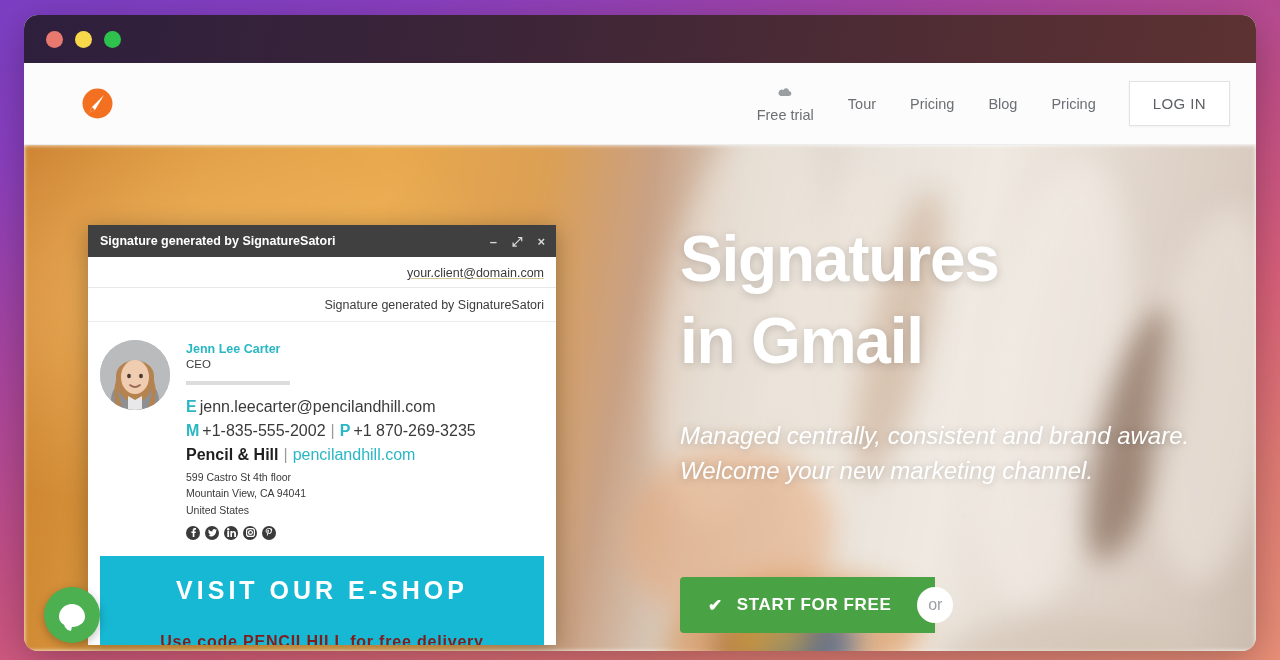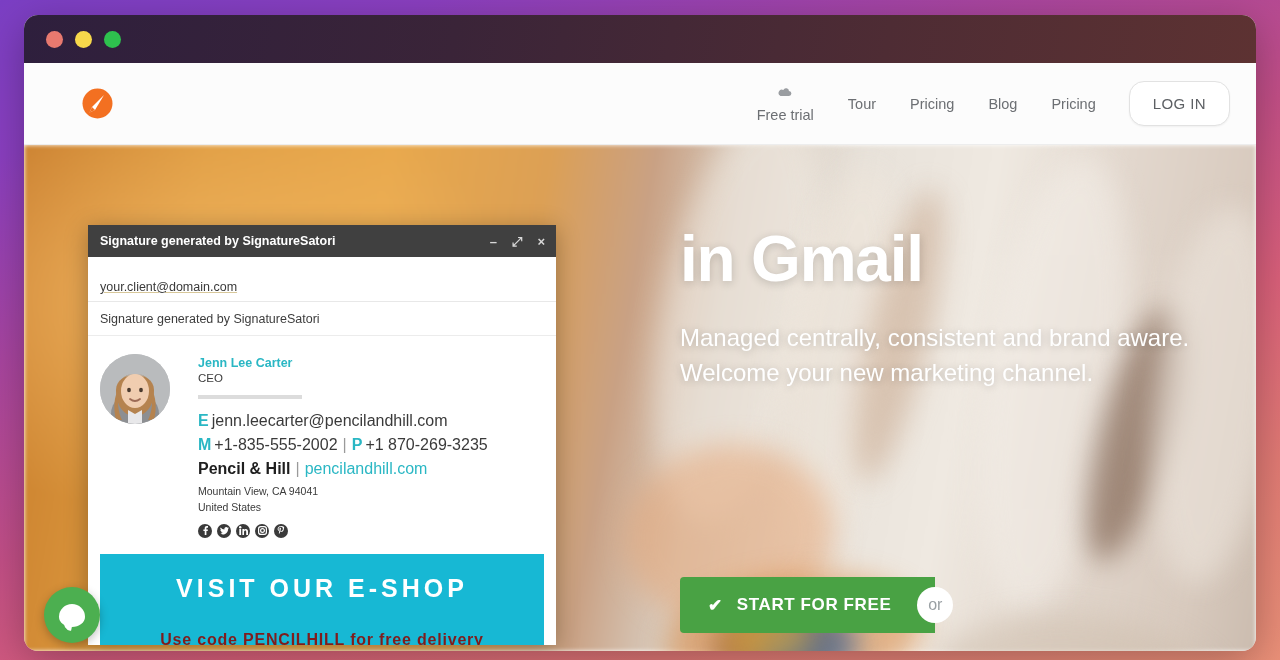--- a/index.html
+++ b/index.html
@@ -55,21 +55,21 @@
     font-size: 14.5px; color: #6c6f73;
     padding: 0 17px; text-decoration: none;
     display: flex; align-items: center; gap: 7px;
     white-space: nowrap;
     flex-direction: column;
   }
   .login-btn {
     margin-left: 16px;
     border: 1px solid #e2e2e2;
     background: #fff;
-    border-radius: 15px;
+    border-radius: 0;
     padding: 13px 23px;
     font-size: 15px; color: #5d6064;
     letter-spacing: .4px;
     box-shadow: 0 1px 2px rgba(0,0,0,.05);
     cursor: pointer;
   }
 
   
   .hero {
     flex: 1 1 auto; position: relative; overflow: hidden;
@@ -105,23 +105,24 @@
   .hero-content {
     position: absolute; left: 656px; top: 74px;
     width: 520px; color: #fff;
   }
   .hero-title {
     font-size: 64px; font-weight: 700; line-height: 1.28;
     letter-spacing: -1.2px;
     text-shadow: 0 2px 10px rgba(0,0,0,.18);
   }
   .hero-sub {
-    margin-top: 20px;
+    margin-top: 36px;
     font-size: 24px; font-weight: 400; line-height: 1.45;
     text-shadow: 0 1px 8px rgba(0,0,0,.22);
+    font-style: italic;
   }
   .hero-cta {
     position: absolute; left: 656px; top: 432px;
     display: flex; align-items: stretch;
     height: 56px;
   }
   .btn-free {
     background: #49a244; color: #fff;
     display: flex; align-items: center; gap: 14px;
     padding: 0 44px 0 28px;
@@ -161,29 +162,30 @@
   .compose-bar {
     height: 32px; flex: 0 0 32px;
     background: #404040; color: #fff;
     display: flex; align-items: center;
     padding: 0 11px 0 12px;
     font-size: 12.5px; font-weight: 700;
   }
   .compose-ctrls { margin-left: auto; display: flex; align-items: center; gap: 15px; color: #d8d8d8; font-size: 13px; }
   .compose-ctrls span { cursor: pointer; line-height: 1; }
   .field {
-    padding: 23px 12px 7px;
+    padding: 9px 12px 7px;
     font-size: 12.5px; color: #444;
     border-bottom: 1px solid #e8e8e8;
+    text-align: right;
   }
   .field.to { color: #3a3a3a; }
   .field.to u { text-decoration: underline; text-decoration-color: #d7c79a; }
   .field.subject { color: #3c3c3c; border-bottom: 1px solid #ececec; padding-top: 10px; padding-bottom: 9px;}
 
-  .sig { padding: 18px 12px 0 12px; display: flex; gap: 28px; }
+  .sig { padding: 18px 12px 0 12px; display: flex; gap: 16px; }
   .avatar {
     width: 70px; height: 70px; border-radius: 50%;
     flex: 0 0 70px; overflow: hidden; position: relative;
     background: #b9bbbd;
   }
   .avatar .face { position: absolute; inset: 0; }
   .sig-body { flex: 1 1 auto; padding-top: 2px; }
   .sig-name { color: #2ab7c4; font-size: 12.5px; font-weight: 700; }
   .sig-role { color: #3c3c3c; font-size: 11.5px; margin-top: 2px; }
   .sig-rule { width: 104px; height: 4px; background: #dcdcdc; margin: 11px 0 10px; }
@@ -297,20 +299,21 @@
       <div class="streak s7"></div>
         <div class="streak s8"></div>
         <div class="streak s9"></div>
       <div class="streak s10"></div>
         <div class="streak s11"></div>
         <div class="streak s12"></div>
     </div>
 
     <div class="hero-content">
       <h1 class="hero-title">
+        <div>Signatures</div>
         <div>in Gmail</div>
       </h1>
       <p class="hero-sub">Managed centrally, consistent and brand aware. Welcome your new marketing channel.</p>
     </div>
 
     <div class="hero-cta">
       <button class="btn-free">
         <span class="check">✔</span>
         <span>START FOR FREE</span>
       </button>
@@ -356,20 +359,21 @@
           <div class="sig-line">
             <span class="k">E</span><span>jenn.leecarter@pencilandhill.com</span>
           </div>
           <div class="sig-line">
             <span class="k">M</span><span>+1-835-555-2002</span><span class="sep">|</span><span class="k">P</span><span>+1 870-269-3235</span>
           </div>
           <div class="sig-line">
             <span class="co">Pencil &amp; Hill</span><span class="sep">|</span><span class="lnk">pencilandhill.com</span>
           </div>
           <div class="addr">
+            <div>599 Castro St 4th floor</div>
             <div>Mountain View, CA 94041</div>
             <div>United States</div>
           </div>
           <div class="socials">
             <span class="soc">
                 <svg width="7" height="9" viewBox="0 0 7 9">
                   <path d="M4.4 9V5h1.3l.2-1.6H4.4v-1c0-.45.13-.75.78-.75H6V.06C5.85.04 5.35 0 4.77 0 3.55 0 2.72.74 2.72 2.1v1.3H1.4V5h1.32v4z" fill="#fff"></path>
                 </svg>
               </span>
             <span class="soc">

